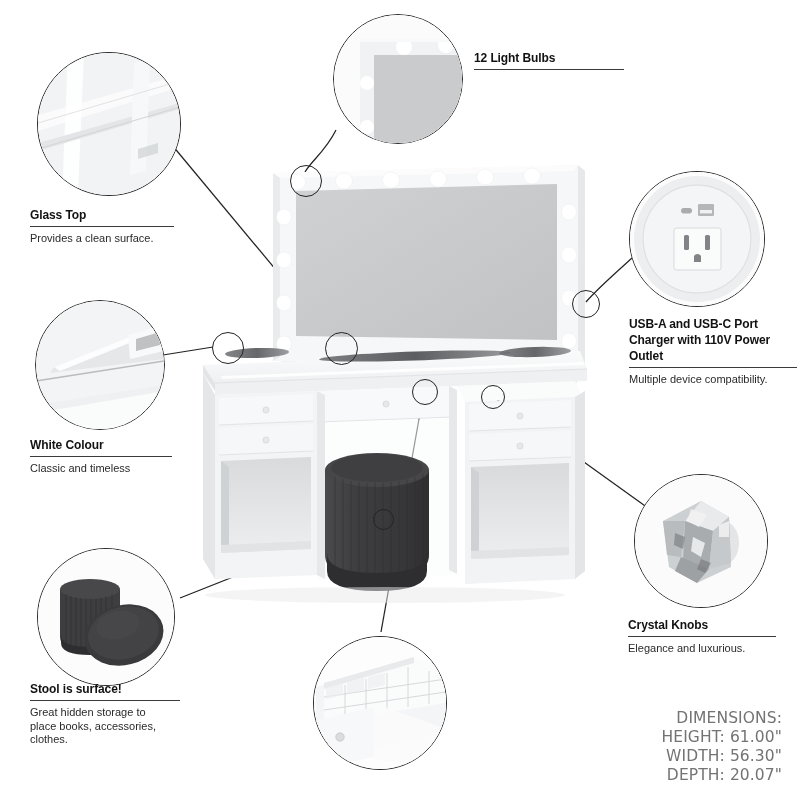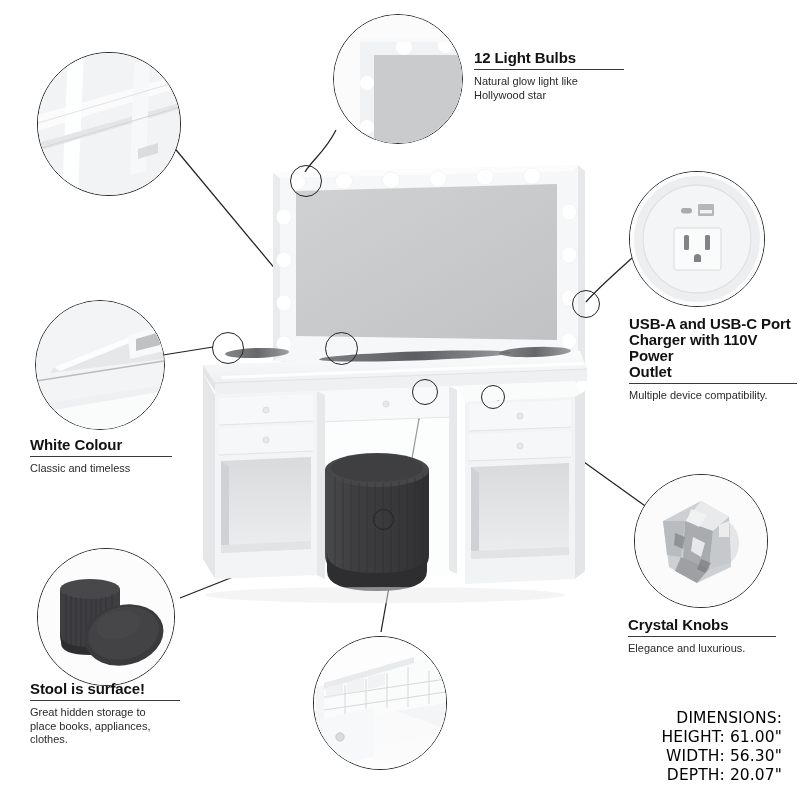--- a/index.html
+++ b/index.html
@@ -10,21 +10,21 @@
     color:#1a1a1a;
     overflow:hidden;
     position:relative;
   }
   #stage{position:absolute;left:0;top:0;width:800px;height:800px;}
 
   
   .callout{position:absolute;}
   .callout .c-title{
     font-weight:bold;
-    font-size:15px;
+    font-size:12px;
     line-height:16px;
     letter-spacing:-0.1px;
     color:#121212;
     white-space:pre-line;
   }
   .callout .c-rule{
     border-bottom:1.3px solid #3b3b3b;
     margin-top:3px;
     margin-bottom:5px;
   }
@@ -56,21 +56,21 @@
   
   svg.leaders{position:absolute;left:0;top:0;width:800px;height:800px;pointer-events:none;}
 
   
   .dims{
     position:absolute;
     text-align:right;
     font-family:"DejaVu Sans", sans-serif;
     font-size:15.5px;
     line-height:19px;
-    color:#000000;
+    color:#737373;
     letter-spacing:0.1px;
   }
 
   
   #product{position:absolute;left:185px;top:155px;width:420px;height:470px;}
 </style>
 </head>
 <body>
 
 <div id="stage">
@@ -391,24 +391,27 @@
       <g fill="#6f7275" opacity="0.55">
         <polygon points="40,58 50,62 48,74 39,70"></polygon>
         <polygon points="66,84 76,88 70,98 62,94"></polygon>
       </g>
     </svg>
   </div>
 
   <div class="callout" style="left:474px;top:50px;width:150px;">
     <div class="c-title">12 Light Bulbs</div>
     <div class="c-rule"></div>
-    <div class="c-desc">Natural glow light like
-Hollywood star</div>
-  </div>
-
+  </div>
+
+  <div class="callout" style="left:30px;top:207px;width:144px;">
+    <div class="c-title">Glass Top</div>
+    <div class="c-rule"></div>
+    <div class="c-desc">Provides a clean surface.</div>
+  </div>
 
   <div class="callout" style="left:629px;top:296px;width:168px;margin-top:20px;">
     <div class="c-title">USB-A and USB-C Port
 Charger with 110V Power
 Outlet</div>
     <div class="c-rule"></div>
     <div class="c-desc">Multiple device compatibility.</div>
   </div>
 
   <div class="callout" style="left:628px;top:617px;width:148px;">
@@ -420,21 +423,21 @@
   <div class="callout" style="left:30px;top:437px;width:142px;">
     <div class="c-title">White Colour</div>
     <div class="c-rule"></div>
     <div class="c-desc">Classic and timeless</div>
   </div>
 
   <div class="callout" style="left:30px;top:681px;width:150px;">
     <div class="c-title">Stool is surface!</div>
     <div class="c-rule"></div>
     <div class="c-desc">Great hidden storage to
-place books, appliances,
+place books, accessories,
 clothes.</div>
   </div>
 
 
   <div class="dims" style="left:600px;top:709px;width:182px;">
     <div>DIMENSIONS:</div>
     <div>HEIGHT: 61.00"</div>
     <div>WIDTH: 56.30"</div>
     <div>DEPTH: 20.07"</div>
   </div>

